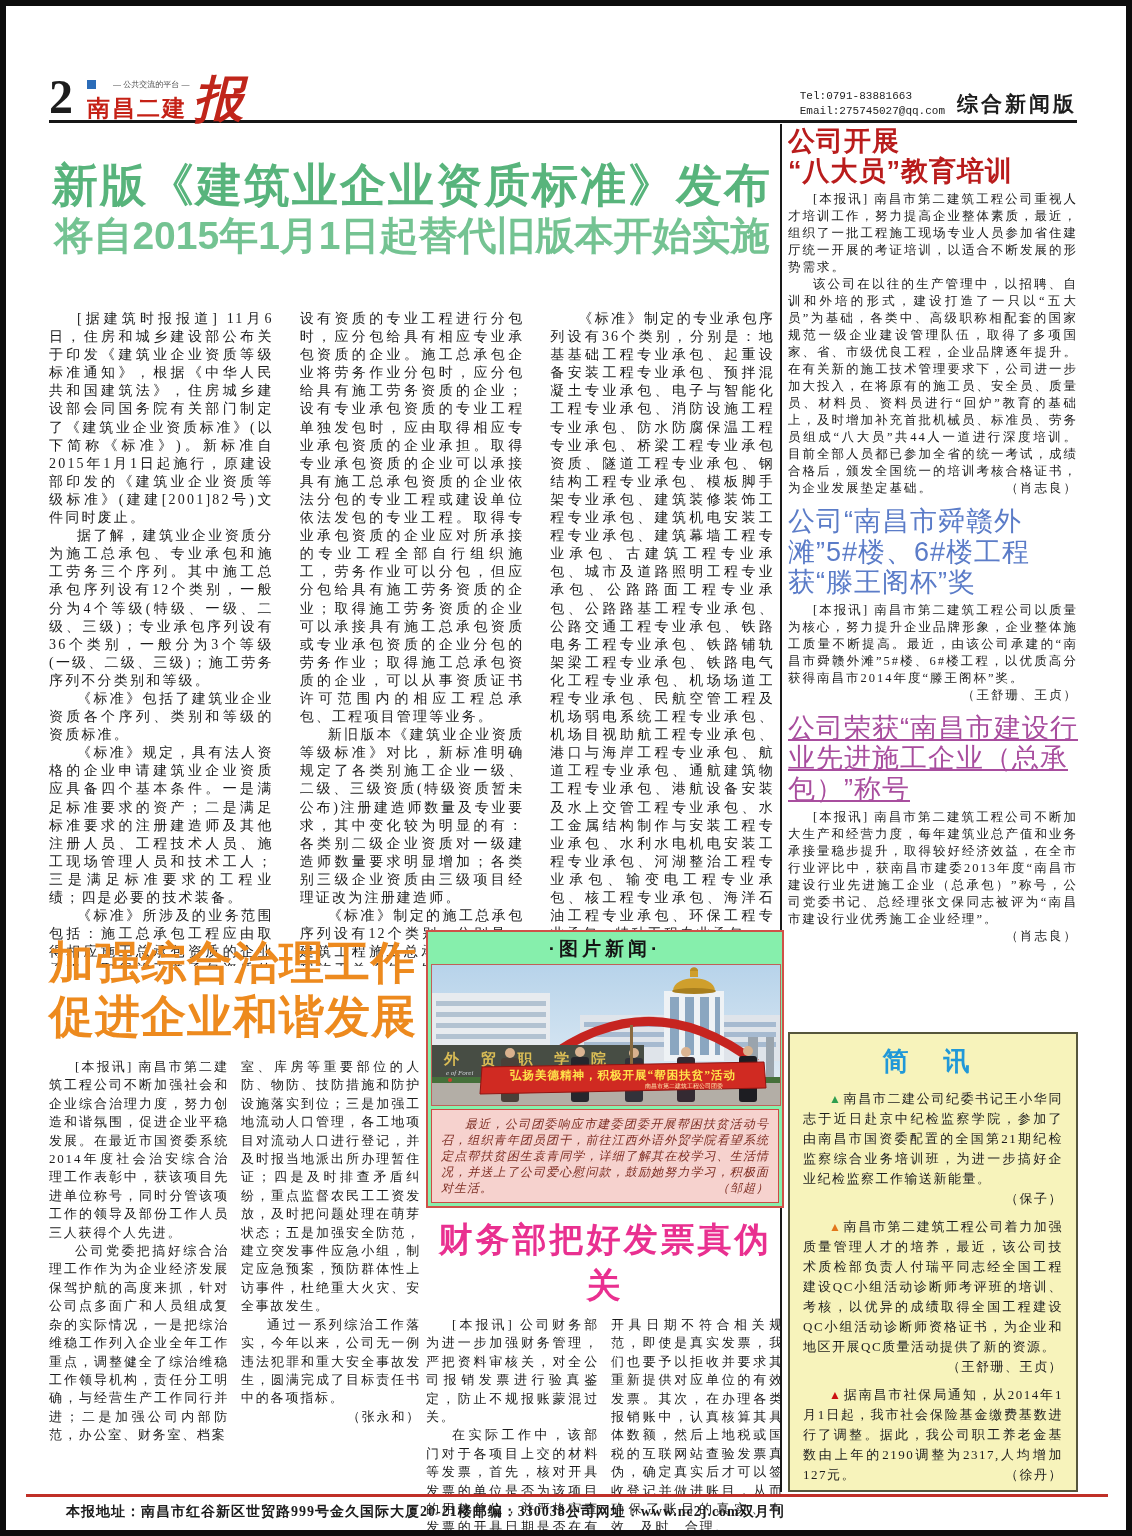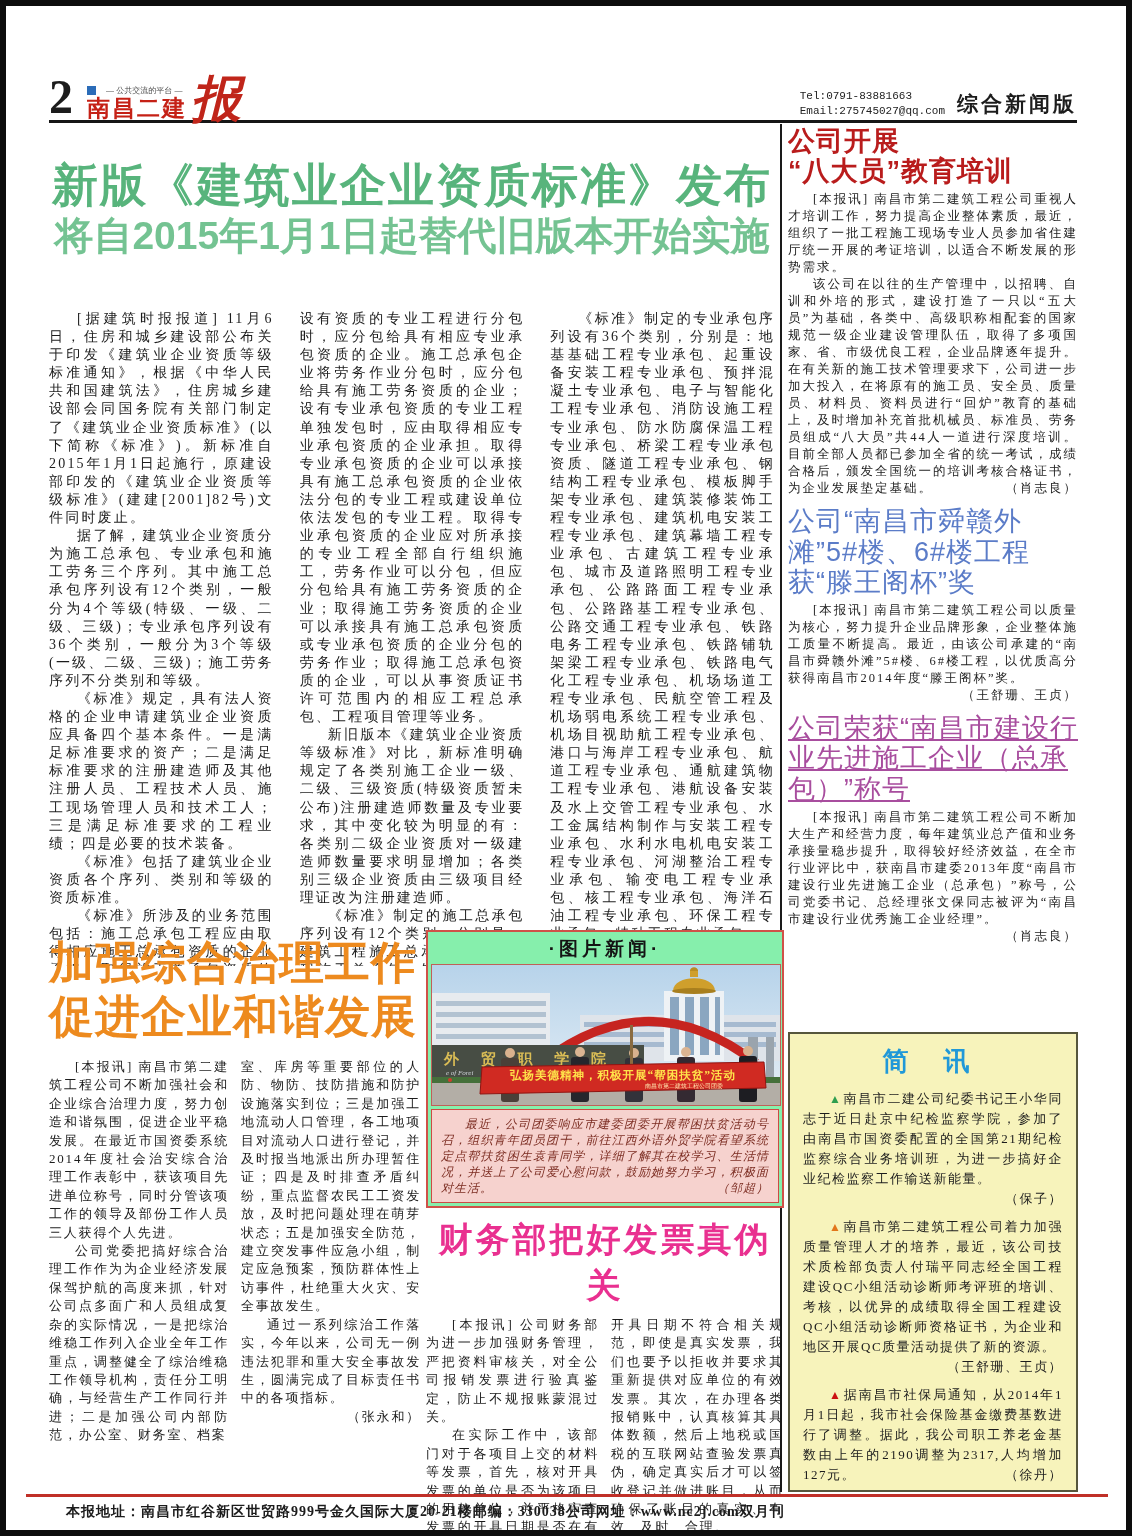--- a/index.html
+++ b/index.html
@@ -10,21 +10,21 @@
   .para{text-indent:2em;overflow:hidden;}
   .para.cont{text-indent:0;}
   .byline{float:right;}
 
   
   .header{position:absolute;left:43px;top:60px;width:1028px;height:54px;
           border-bottom:3px solid #161616;display:flex;align-items:flex-end;}
   .page-num{font-size:48px;font-weight:bold;line-height:0.95;}
   .masthead{display:flex;align-items:flex-end;margin-left:14px;}
   .m-left{display:flex;flex-direction:column;line-height:1;}
-  .tagline{font-size:8px;color:#4a4a4a;display:flex;align-items:center;gap:10px;margin-bottom:2px;
+  .tagline{font-size:8px;color:#4a4a4a;display:flex;align-items:center;gap:17px;margin-bottom:8px;
            font-family:"Liberation Sans","DejaVu Sans",sans-serif;}
   .logo-sq{width:9px;height:9px;background:#2b6cb8;display:inline-block;}
   .m-name{font-size:23px;font-weight:bold;color:#c52116;letter-spacing:2px;
           font-family:"Liberation Sans","DejaVu Sans",sans-serif;}
   .m-bao{font-size:50px;color:#c0251a;font-weight:bold;font-style:italic;line-height:0.85;margin-left:4px;}
   .header-right{margin-left:auto;display:flex;align-items:flex-end;gap:12px;padding-bottom:2px;}
   .contact{font-family:"Liberation Mono","DejaVu Sans Mono",monospace;font-size:11px;line-height:1.3;color:#222;}
   .edition{font-family:"Liberation Sans","DejaVu Sans",sans-serif;font-size:21px;font-weight:bold;letter-spacing:3px;}
 
   
@@ -109,22 +109,22 @@
 
   <div class="headline-main">
     <div class="hl1">新版《建筑业企业资质标准》发布</div>
     <div class="hl2">将自2015年1月1日起替代旧版本开始实施</div>
   </div>
 
   <div class="main-cols">
     <div class="col">
         <p class="para">[据建筑时报报道] 11月6日，住房和城乡建设部公布关于印发《建筑业企业资质等级标准通知》，根据《中华人民共和国建筑法》，住房城乡建设部会同国务院有关部门制定了《建筑业企业资质标准》(以下简称《标准》)。新标准自2015年1月1日起施行，原建设部印发的《建筑业企业资质等级标准》(建建[2001]82号)文件同时废止。</p>
         <p class="para">据了解，建筑业企业资质分为施工总承包、专业承包和施工劳务三个序列。其中施工总承包序列设有12个类别，一般分为4个等级(特级、一级、二级、三级)；专业承包序列设有36个类别，一般分为3个等级(一级、二级、三级)；施工劳务序列不分类别和等级。</p>
+        <p class="para">《标准》包括了建筑业企业资质各个序列、类别和等级的资质标准。</p>
         <p class="para">《标准》规定，具有法人资格的企业申请建筑业企业资质应具备四个基本条件。一是满足标准要求的资产；二是满足标准要求的注册建造师及其他注册人员、工程技术人员、施工现场管理人员和技术工人；三是满足标准要求的工程业绩；四是必要的技术装备。</p>
-        <p class="para">《标准》包括了建筑业企业资质各个序列、类别和等级的资质标准。</p>
         <p class="para">《标准》所涉及的业务范围包括：施工总承包工程应由取得相应施工总承包资质的企业承担。取得施工总承包资质的企业可以对所承接的施工总承包工程内各专业工程全部自行施工，也可以将专业工程依法进行分包。对</p>
       </div>
     <div class="col">
         <p class="para cont">设有资质的专业工程进行分包时，应分包给具有相应专业承包资质的企业。施工总承包企业将劳务作业分包时，应分包给具有施工劳务资质的企业；设有专业承包资质的专业工程单独发包时，应由取得相应专业承包资质的企业承担。取得专业承包资质的企业可以承接具有施工总承包资质的企业依法分包的专业工程或建设单位依法发包的专业工程。取得专业承包资质的企业应对所承接的专业工程全部自行组织施工，劳务作业可以分包，但应分包给具有施工劳务资质的企业；取得施工劳务资质的企业可以承接具有施工总承包资质或专业承包资质的企业分包的劳务作业；取得施工总承包资质的企业，可以从事资质证书许可范围内的相应工程总承包、工程项目管理等业务。</p>
         <p class="para">新旧版本《建筑业企业资质等级标准》对比，新标准明确规定了各类别施工企业一级、二级、三级资质(特级资质暂未公布)注册建造师数量及专业要求，其中变化较为明显的有：各类别二级企业资质对一级建造师数量要求明显增加；各类别三级企业资质由三级项目经理证改为注册建造师。</p>
         <p class="para">《标准》制定的施工总承包序列设有12个类别，分别是：建筑工程施工总承包、公路工程施工总承包、铁路工程施工总承包、港口与航道工程施工总承包、水利水电工程施工总承包、电力工程施工总承包、矿山工程施工</p>
       </div>
     <div class="col">
         <p class="para">《标准》制定的专业承包序列设有36个类别，分别是：地基基础工程专业承包、起重设备安装工程专业承包、预拌混凝土专业承包、电子与智能化工程专业承包、消防设施工程专业承包、防水防腐保温工程专业承包、桥梁工程专业承包资质、隧道工程专业承包、钢结构工程专业承包、模板脚手架专业承包、建筑装修装饰工程专业承包、建筑机电安装工程专业承包、建筑幕墙工程专业承包、古建筑工程专业承包、城市及道路照明工程专业承包、公路路面工程专业承包、公路路基工程专业承包、公路交通工程专业承包、铁路电务工程专业承包、铁路铺轨架梁工程专业承包、铁路电气化工程专业承包、机场场道工程专业承包、民航空管工程及机场弱电系统工程专业承包、机场目视助航工程专业承包、港口与海岸工程专业承包、航道工程专业承包、通航建筑物工程专业承包、港航设备安装及水上交管工程专业承包、水工金属结构制作与安装工程专业承包、水利水电机电安装工程专业承包、河湖整治工程专业承包、输变电工程专业承包、核工程专业承包、海洋石油工程专业承包、环保工程专业承包、特种工程专业承包。</p>
       </div>

